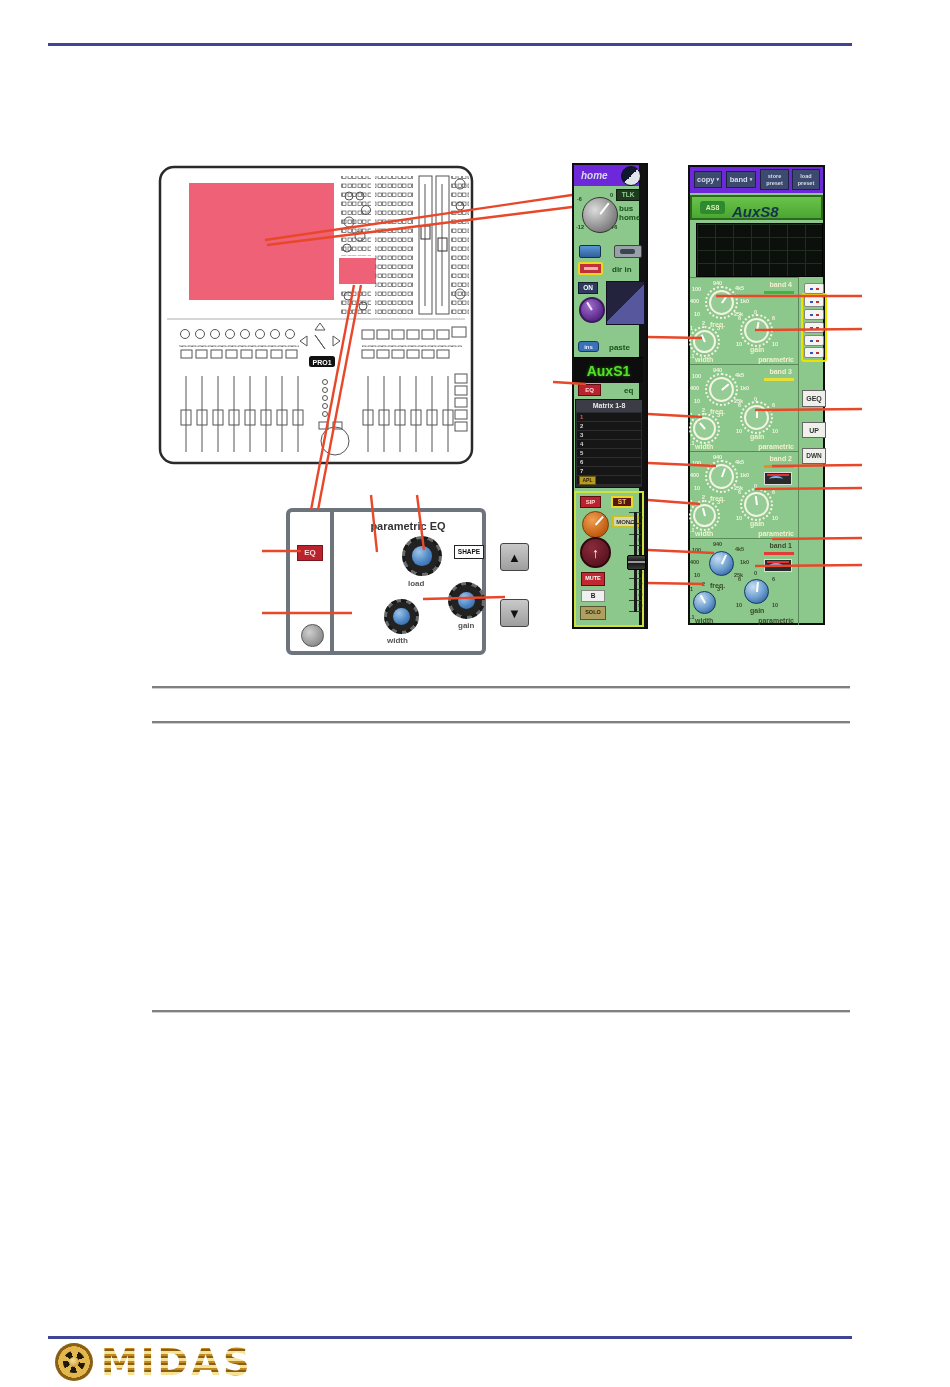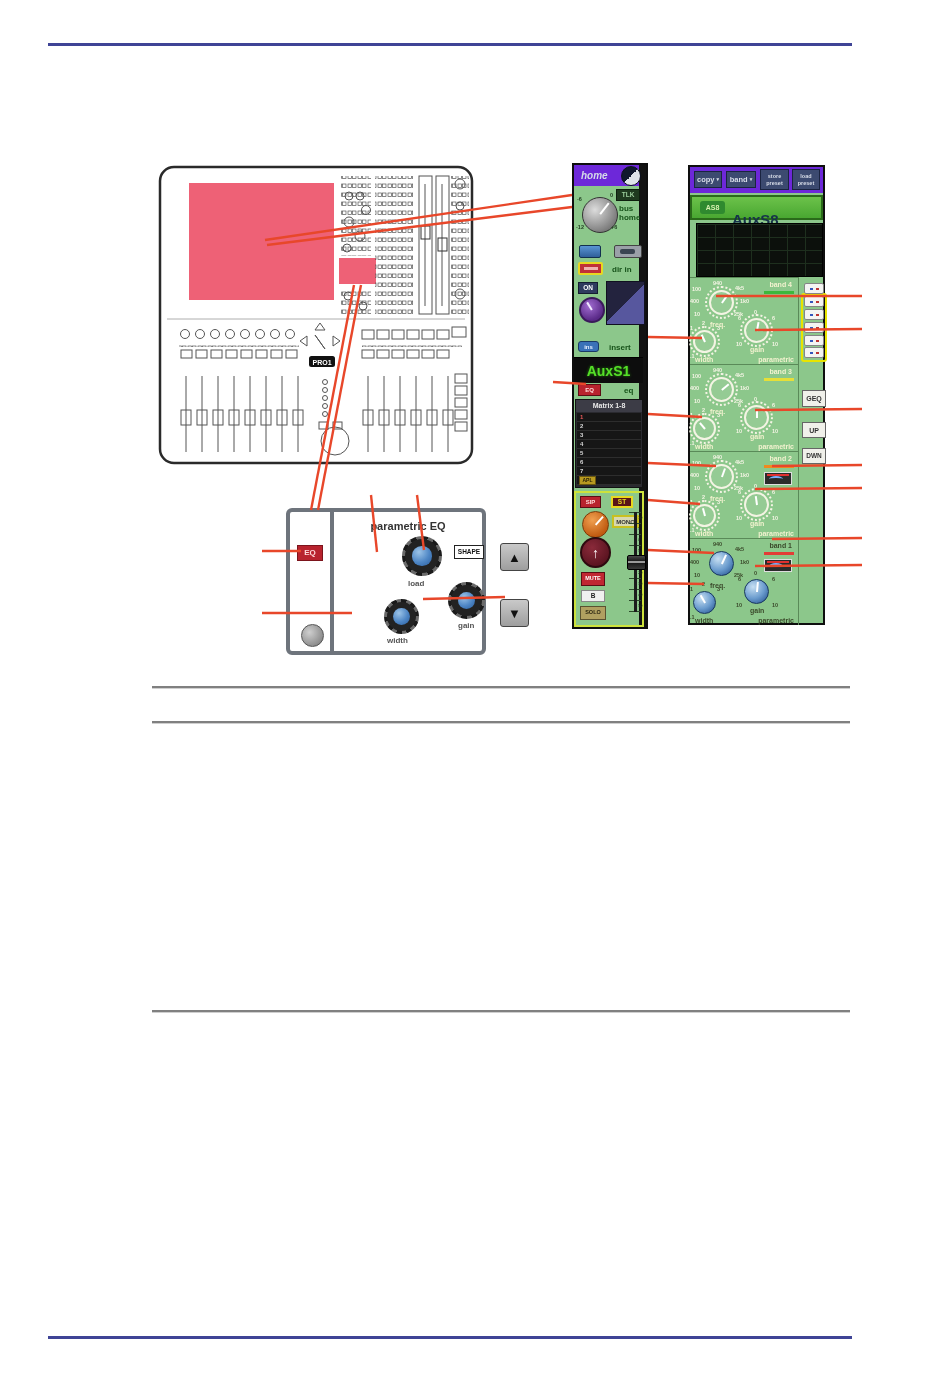--- a/index.html
+++ b/index.html
@@ -248,21 +248,21 @@
       </div>
     <span class="secttl abs" style="left:38px;top:100px;">dir in</span>
 
     <button class="btn" style="left:4px;top:117px;width:20px;height:12px;background:#2e3a5e;color:#fff;font-size:6.5px;border:1px solid #141c30;">ON</button>
     <div class="knob" style="left:5px;top:132px;width:26px;height:26px;background:radial-gradient(circle at 38% 32%, #a06cd0, #5a2a88 70%);border:2px solid #3a1a5a;box-sizing:border-box;">
         <div class="ptr" style="transform:rotate(-32deg);background:#f0e8ff;"></div>
       </div>
     <div class="abs" style="left:32px;top:116px;width:37px;height:42px;background:linear-gradient(135deg,#23233e 50%,#57579e 50%);border:1px solid #101020;"></div>
 
     <button class="btn" style="left:4px;top:176px;width:21px;height:11px;background:#3a72b8;color:#eaf2ff;font-size:6px;border:1px solid #1a3a66;border-radius:3px;">ins</button>
-    <span class="secttl abs" style="left:35px;top:178px;">insert</span>
+    <span class="secttl abs" style="left:35px;top:178px;">paste</span>
 
     <div class="abs" style="left:0;top:192px;width:69px;height:25px;background:#0d0d0d;border-top:1px solid #000;display:flex;align-items:center;justify-content:center;">
       <span style="font-size:14px;font-weight:bold;color:#55e028;text-shadow:0 0 3px #2a8a10;">AuxS1</span>
     </div>
 
     <button class="btn redbtn" style="left:4px;top:219px;width:23px;height:12px;font-size:6px;">EQ</button>
     <span class="secttl abs" style="left:50px;top:221px;">eq</span>
 
     <div class="abs" style="left:1px;top:234px;width:68px;height:89px;background:#2a2a30;border:1px solid #111;box-sizing:border-box;">
       <div style="height:12px;background:#3c3c46;color:#e8e8e8;font-size:7px;font-weight:bold;text-align:center;line-height:12px;">Matrix 1-8</div>
@@ -319,21 +319,21 @@
       <button class="btn" style="left:36px;top:4px;width:30px;height:17px;background:#3c4a70;border:1px solid #1a2440;color:#d8dde8;font-size:7.5px;gap:2px;">
           <span>band</span>
           <span style="font-size:5px;">▾</span>
         </button>
       <button class="btn" style="left:70px;top:2px;width:29px;height:21px;background:#3c4a70;border:1px solid #1a2440;color:#d8dde8;font-size:5.5px;text-align:center;white-space:normal;line-height:1.1;">store preset</button>
       <button class="btn" style="left:102px;top:2px;width:28px;height:21px;background:#3c4a70;border:1px solid #1a2440;color:#d8dde8;font-size:5.5px;text-align:center;white-space:normal;line-height:1.1;">load preset</button>
     </div>
 
     <div class="abs" style="left:0;top:28px;width:133px;height:25px;background:linear-gradient(180deg,#6cc24a,#49a731);border:2px solid #2a6a1a;box-sizing:border-box;">
       <span class="abs" style="left:8px;top:4px;width:25px;height:13px;background:#2f8a2f;border-radius:3px;color:#d8f0b0;font-size:7px;font-weight:bold;text-align:center;line-height:13px;">AS8</span>
-      <span class="abs" style="left:40px;top:14px;font-size:15px;font-weight:bold;color:#16324a;">AuxS8</span>
+      <span class="abs" style="left:40px;top:6px;font-size:15px;font-weight:bold;color:#16324a;font-style:italic;">AuxS8</span>
     </div>
 
     <div class="abs" style="left:6px;top:56px;width:125px;height:52px;background:#0c100c;border:1px solid #000;
          background-image:repeating-linear-gradient(90deg,#1e2f1e 0 1px,transparent 1px 18px),repeating-linear-gradient(180deg,#1e2f1e 0 1px,transparent 1px 13px);"></div>
 
     <div class="band abs" style="left:0;top:110px;width:108px;height:87px;border-top:1px solid #5a8a58;">
       <span class="lbl" style="left:52px;top:3px;width:50px;text-align:right;">band 4</span>
       <div class="abs" style="left:74px;top:13px;width:30px;height:3px;background:#3cb83c;"></div>
       <div class="fknob" style="left:19px;top:12px;width:25px;height:25px;">
           <div class="ptr" style="transform:rotate(35deg);"></div>
@@ -528,14 +528,23 @@
       <line x1="772" y1="539" x2="862" y2="538"></line>
       <line x1="755" y1="566" x2="862" y2="565"></line>
     </g>
   </svg>
 
   <div class="rule-gray" style="left:152px;top:686px;width:698px;"></div>
   <div class="rule-gray" style="left:152px;top:721px;width:698px;"></div>
   <div class="rule-gray" style="left:152px;top:1010px;width:698px;"></div>
 
   <div class="rule-blue" style="left:48px;top:1336px;width:804px;height:2.5px;"></div>
+  <div class="abs" style="left:55px;top:1343px;display:flex;align-items:center;gap:8px;">
+    <div style="position:relative;width:38px;height:38px;border-radius:50%;
+         background:radial-gradient(circle, #f6e195 0 28%, #2a1f08 29% 38%, #e2b84e 39% 58%, #8a5f12 59% 74%, #f0cf6a 75%, #a6771a 100%);">
+      <div style="position:absolute;inset:8px;border-radius:50%;
+           background:conic-gradient(#e2b84e 0 25deg,#20180a 25deg 65deg,#e2b84e 65deg 95deg,#20180a 95deg 135deg,#e2b84e 135deg 165deg,#20180a 165deg 205deg,#e2b84e 205deg 235deg,#20180a 235deg 275deg,#e2b84e 275deg 305deg,#20180a 305deg 345deg,#e2b84e 345deg 360deg);"></div>
+      <div style="position:absolute;inset:14px;border-radius:50%;background:radial-gradient(circle at 40% 35%, #f6e195, #c08a20);"></div>
+    </div>
+    <span class="midas-text">MIDAS</span>
+  </div>
 
 </div>
 
 </body></html>

